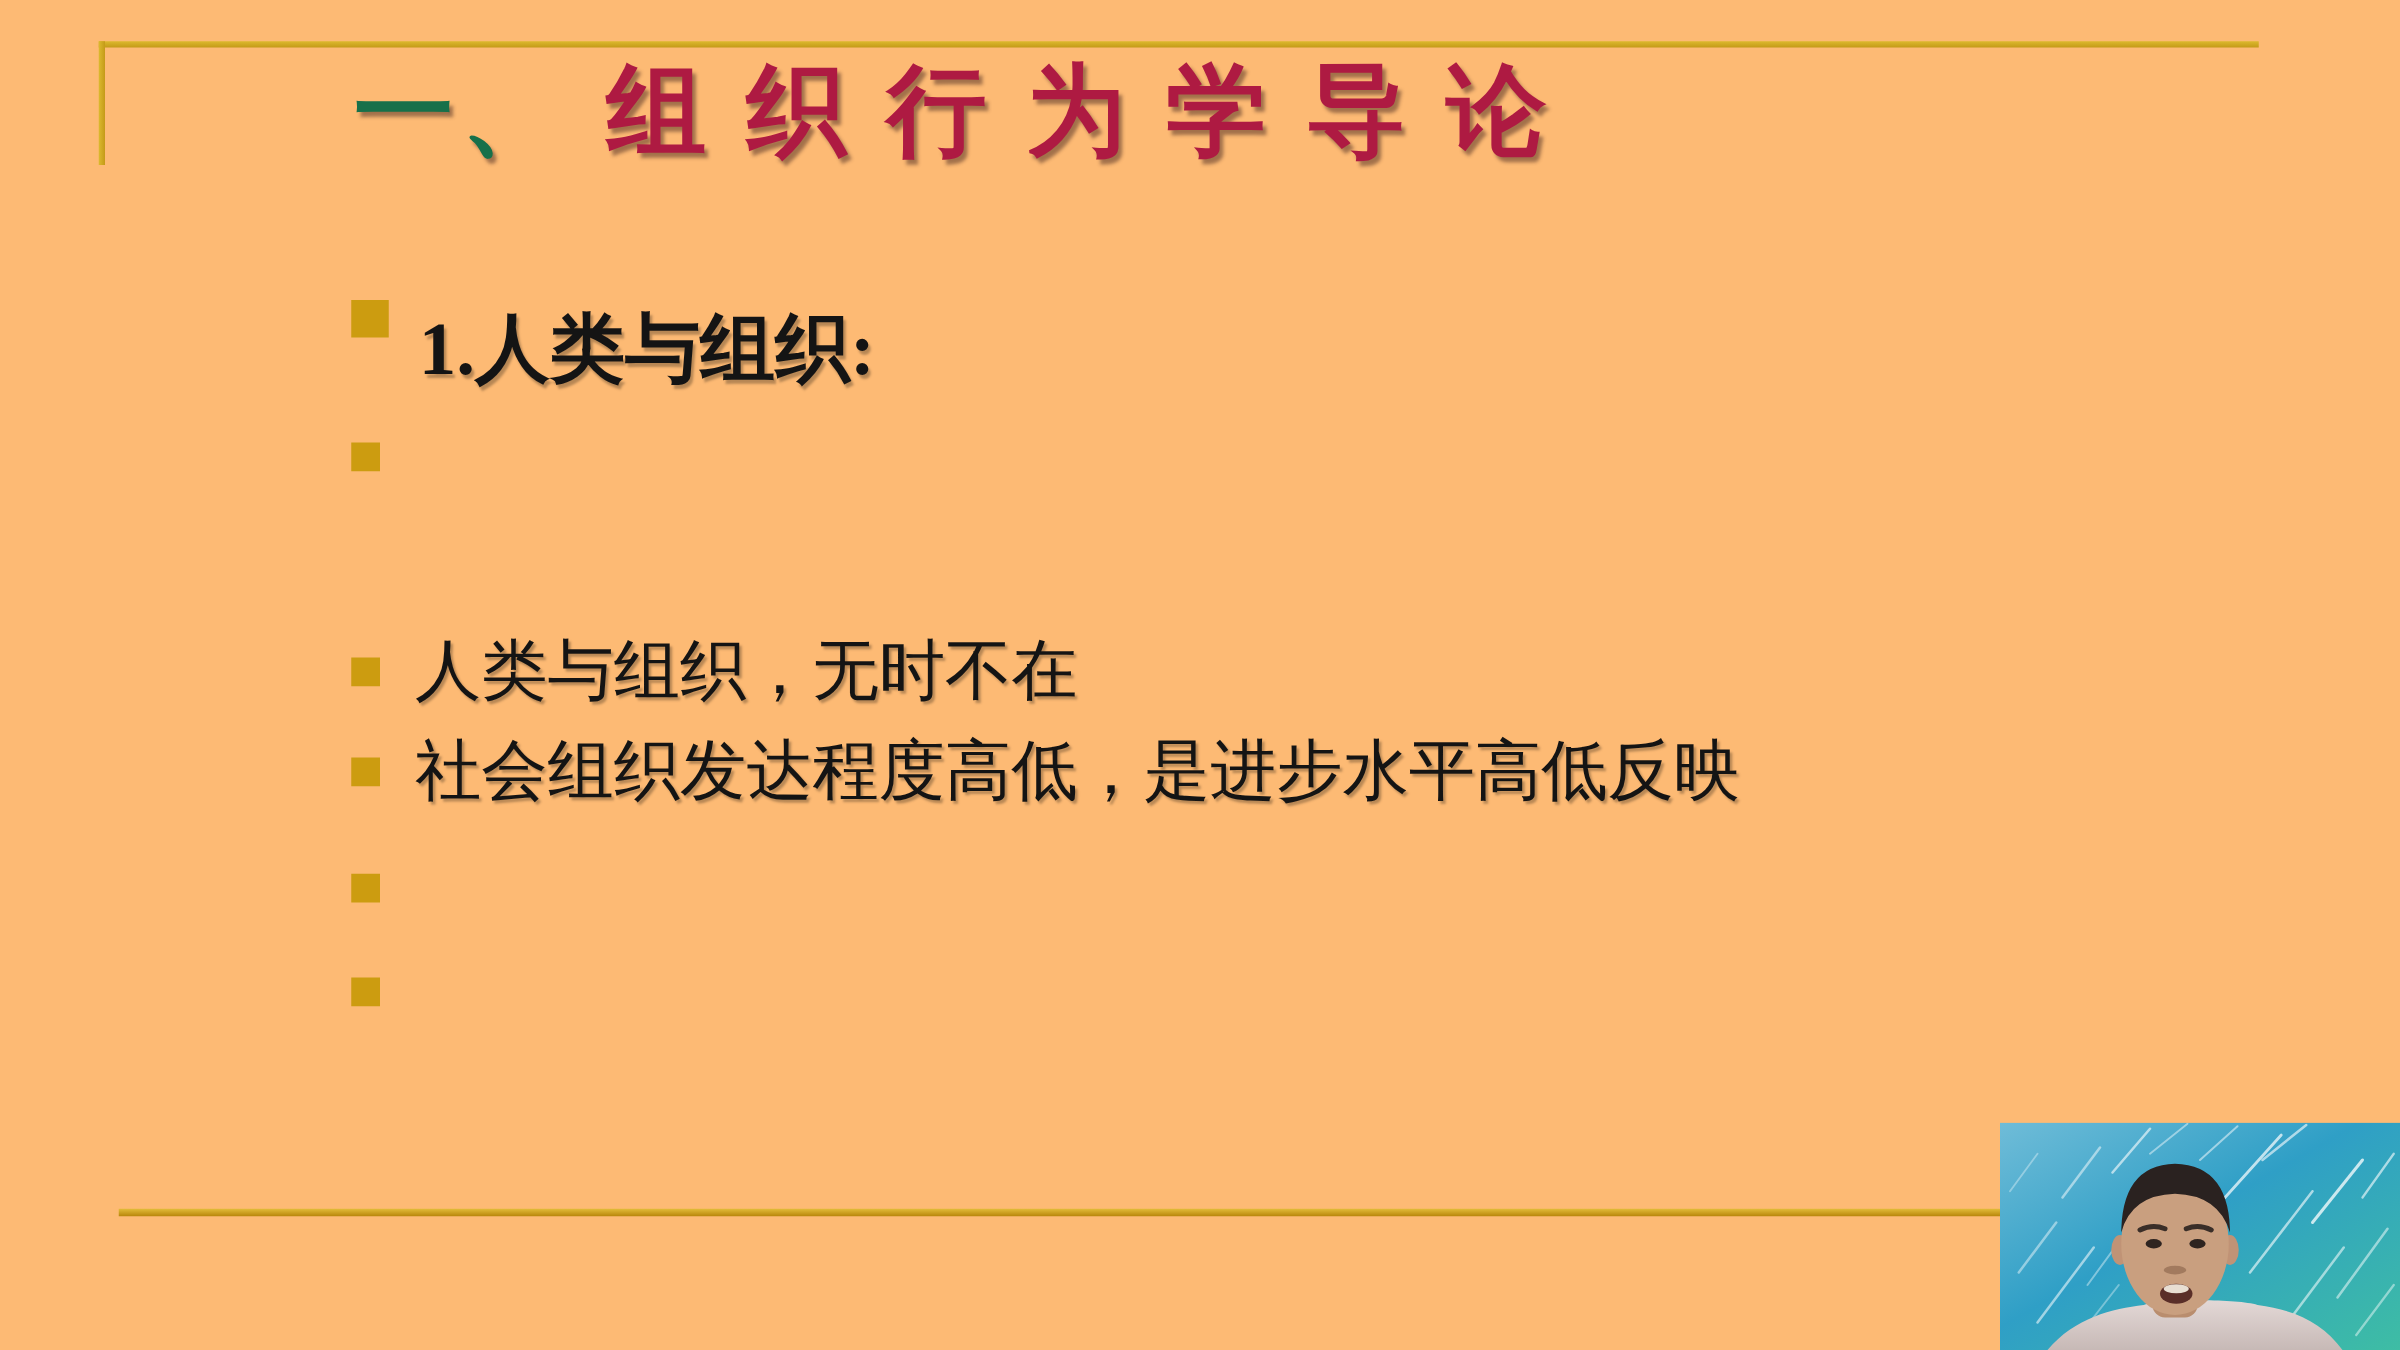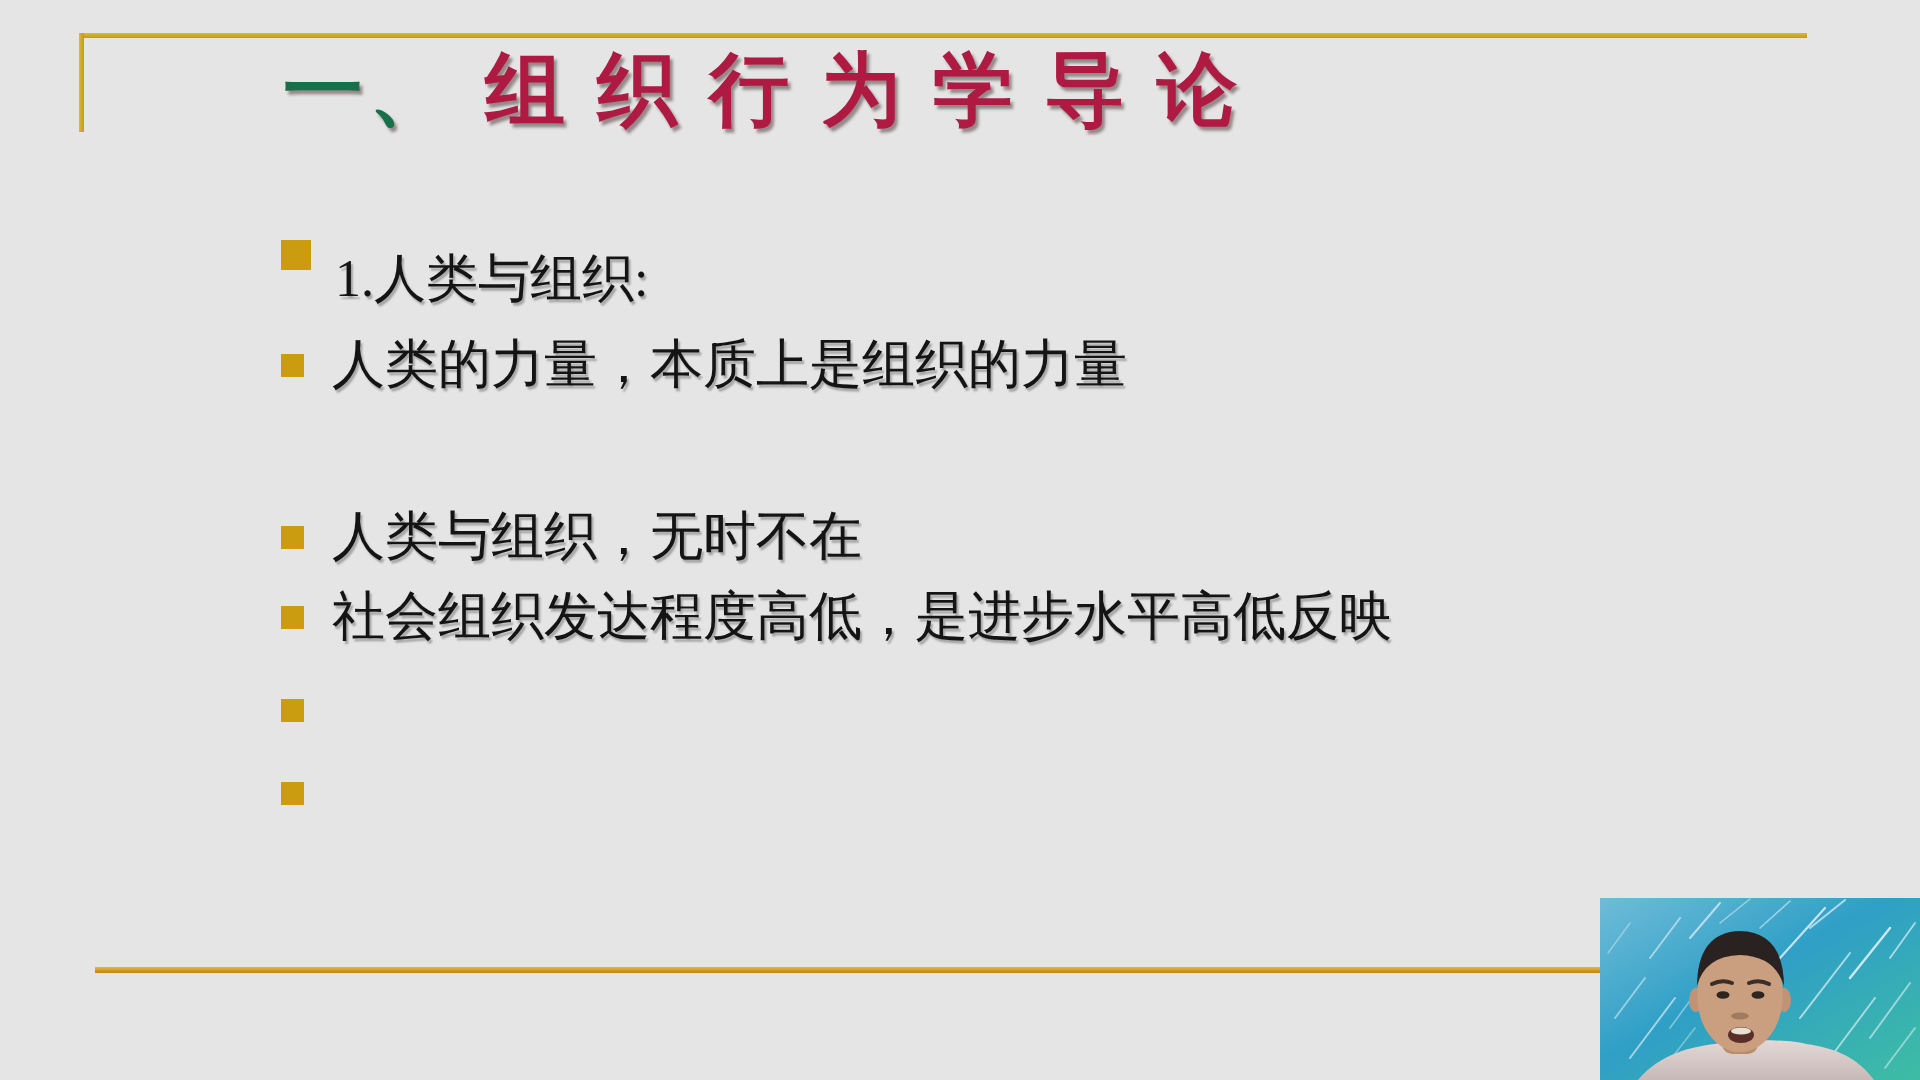--- a/index.html
+++ b/index.html
@@ -5,21 +5,21 @@
   html, body {
     margin: 0; padding: 0;
     width: 1920px; height: 1080px;
     overflow: hidden;
     background: #ffffff;
     font-family: "Liberation Serif", serif;
   }
   .slide {
     position: relative;
     width: 1920px; height: 1080px;
-    background: #e5e5e5;
+    background: #fdba74;
   }
 
   
   .border-top {
     position: absolute; left: 79px; top: 33px;
     width: 1728px; height: 5px;
     background: linear-gradient(#dcb92e, #c49a18);
   }
   .border-left {
     position: absolute; left: 79px; top: 33px;
@@ -49,21 +49,21 @@
     white-space: nowrap;
   }
   .row.l1 { height: 100px; }
   .sq { flex: none; background: #cc9c10; }
   .l1 .sq { width: 30px; height: 30px; margin-right: 24px; }
   .l2 .sq { width: 23px; height: 23px; margin-right: 28px; }
   .txt {
     color: #141414;
     text-shadow: 2px 3px 2px rgba(0, 0, 0, 0.28);
   }
-  .l1 .txt { font-size: 52px; font-weight: 400; margin-top: 48px; }
+  .l1 .txt { font-size: 60px; font-weight: 700; margin-top: 48px; }
   .l2 .txt { font-size: 53px; font-weight: 400; }
 
   
   .bottom-rule {
     position: absolute; left: 95px; top: 967px;
     width: 1825px; height: 6px;
     background: linear-gradient(#e3bc3a, #b8860b);
   }
 
   
@@ -86,21 +86,20 @@
   <h1 class="title">
     <span class="t-prefix">一、</span><span class="t-main">组 织 行 为 学 导 论</span>
   </h1>
 
   <div class="row l1" style="top:205px">
     <span class="sq"></span>
     <span class="txt">1.人类与组织:</span>
   </div>
   <div class="row l2" style="top:325px">
     <span class="sq"></span>
-    <span class="txt">人类的力量，本质上是组织的力量</span>
   </div>
   <div class="row l2" style="top:497px">
     <span class="sq"></span>
     <span class="txt">人类与组织，无时不在</span>
   </div>
   <div class="row l2" style="top:577px">
     <span class="sq"></span>
     <span class="txt">社会组织发达程度高低，是进步水平高低反映</span>
   </div>
   <div class="row l2" style="top:670px">

